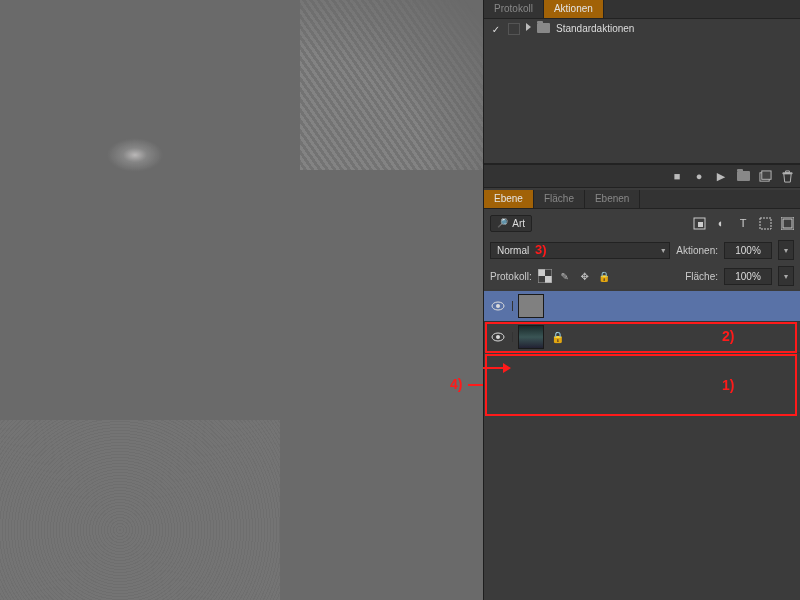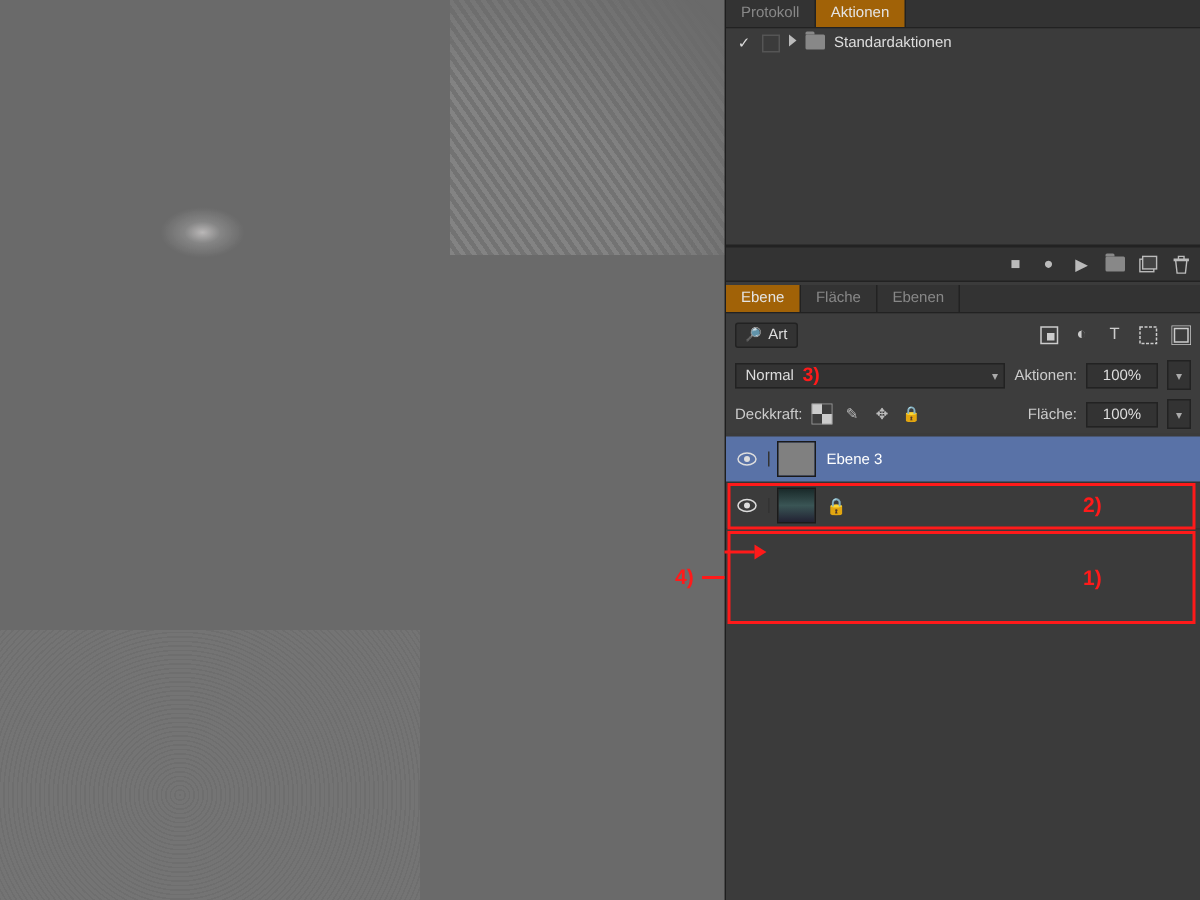--- a/index.html
+++ b/index.html
@@ -160,21 +160,21 @@
           <span>Normal</span>
             <span class="caret">▾</span>
           <span class="ann" style="left:44px;top:-1px;font-size:13px">3)</span>
         </div>
         <span class="opac-lbl">Aktionen:</span>
         <span class="opac-val">100%</span>
         <span class="opac-btn">▾</span>
       </div>
 
       <div class="row3">
-        <span class="opac-lbl">Deckkraft:</span>
+        <span class="opac-lbl">Protokoll:</span>
         <span class="fix-ico">
             <svg viewBox="0 0 12 12">
               <rect x="0" y="0" width="6" height="6" fill="#ccc"></rect>
               <rect x="6" y="6" width="6" height="6" fill="#ccc"></rect>
               <rect x="0" y="0" width="12" height="12" fill="none" stroke="#999"></rect>
             </svg>
           </span>
         <span class="fix-ico">✎</span>
         <span class="fix-ico">✥</span>
         <span class="fix-ico">🔒</span>
@@ -189,21 +189,20 @@
 
         <div class="layer sel-row">
           <div class="eye-col">
               <span class="eye"><svg viewBox="0 0 14 10">
                   <ellipse cx="7" cy="5" rx="6" ry="4" fill="none" stroke="#ddd"></ellipse>
                   <circle cx="7" cy="5" r="2" fill="#ddd"></circle>
                 </svg></span>
             </div>
           <div class="lyr-body">
             <span class="thumb" style="background:linear-gradient(#808080,#808080)"></span>
-            <span class="lname">Ebene 3</span>
           </div>
         </div>
 
 
         <div class="layer">
           <div class="eye-col">
               <span class="eye"><svg viewBox="0 0 14 10">
                   <ellipse cx="7" cy="5" rx="6" ry="4" fill="none" stroke="#ddd"></ellipse>
                   <circle cx="7" cy="5" r="2" fill="#ddd"></circle>
                 </svg></span>

